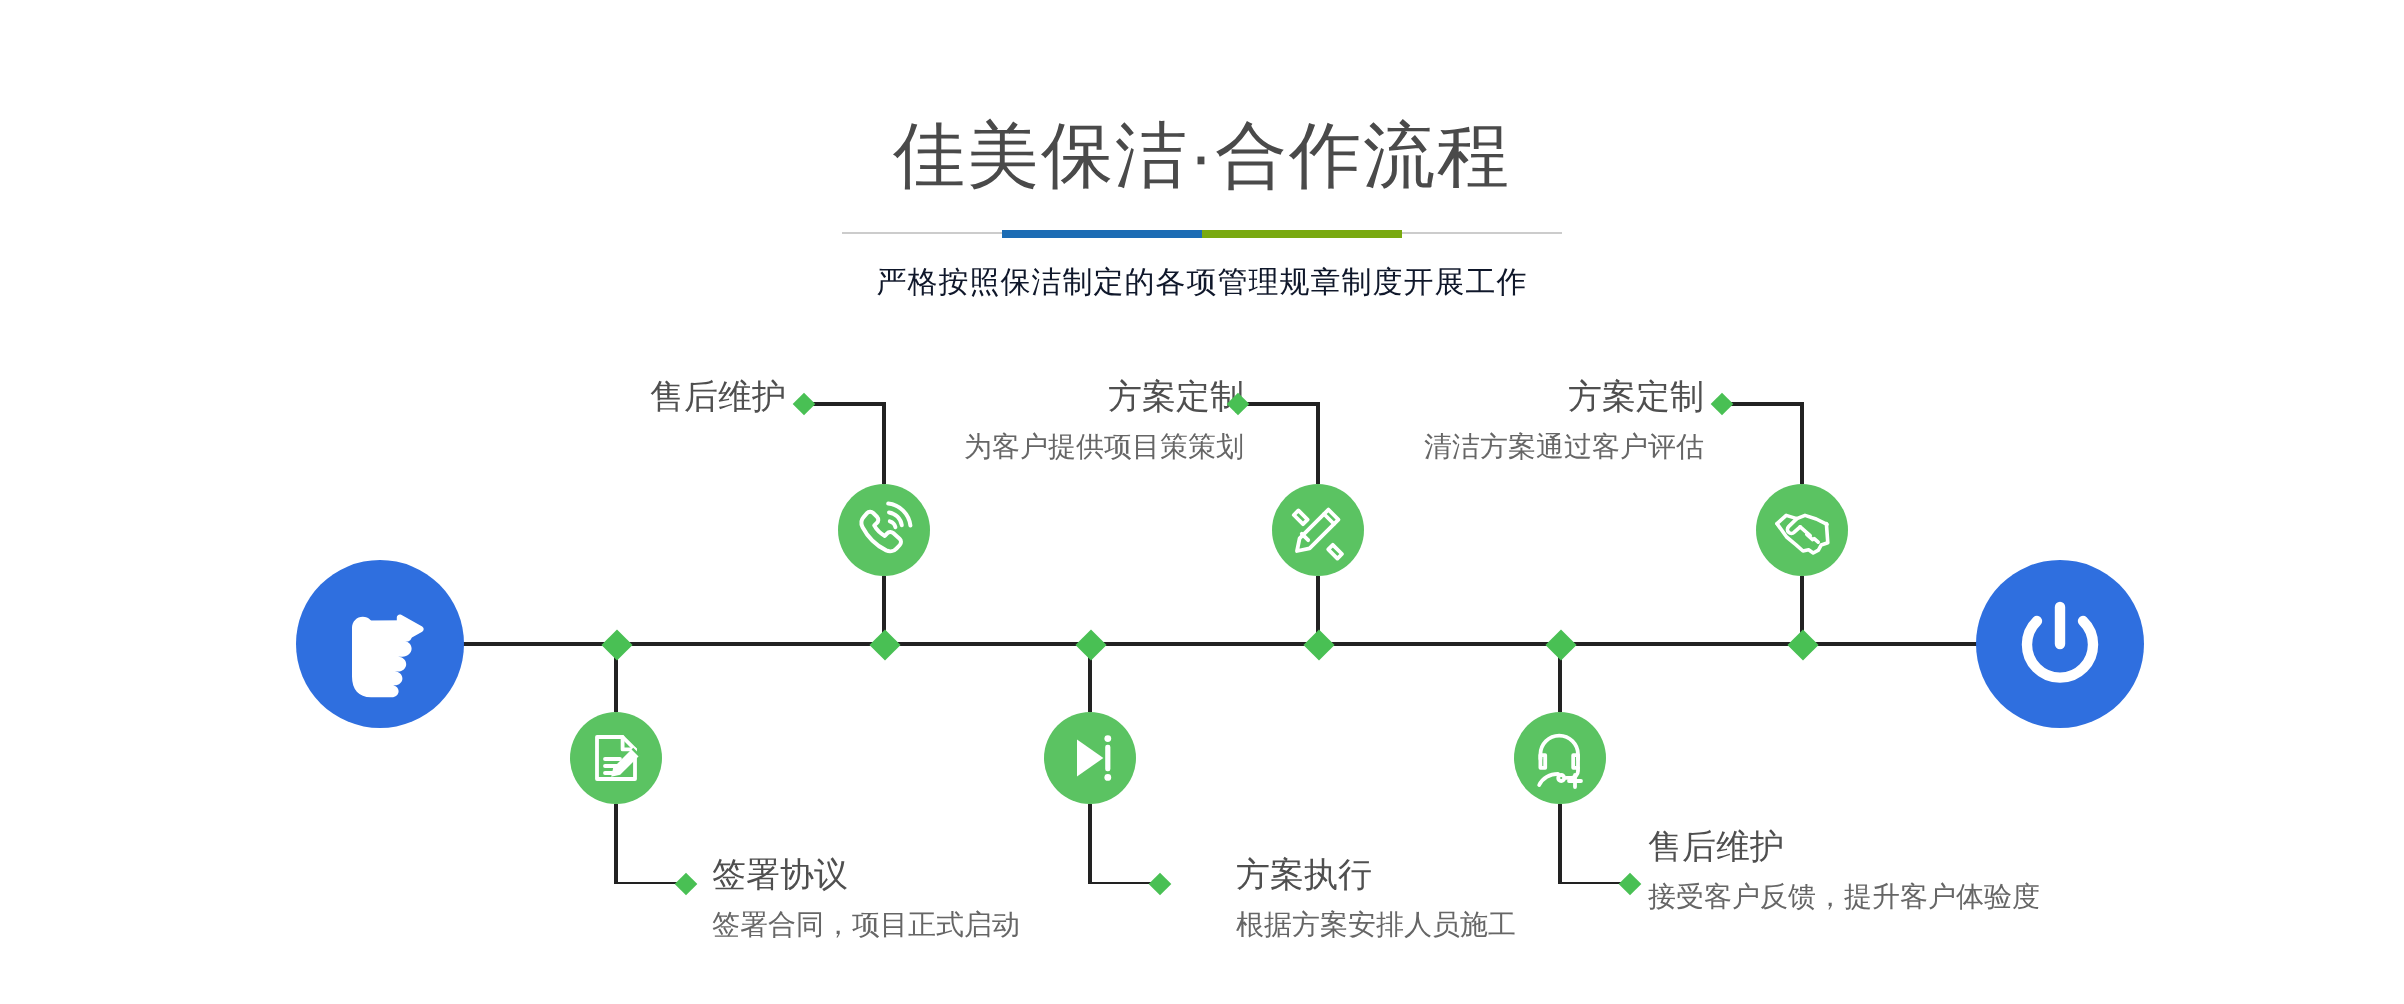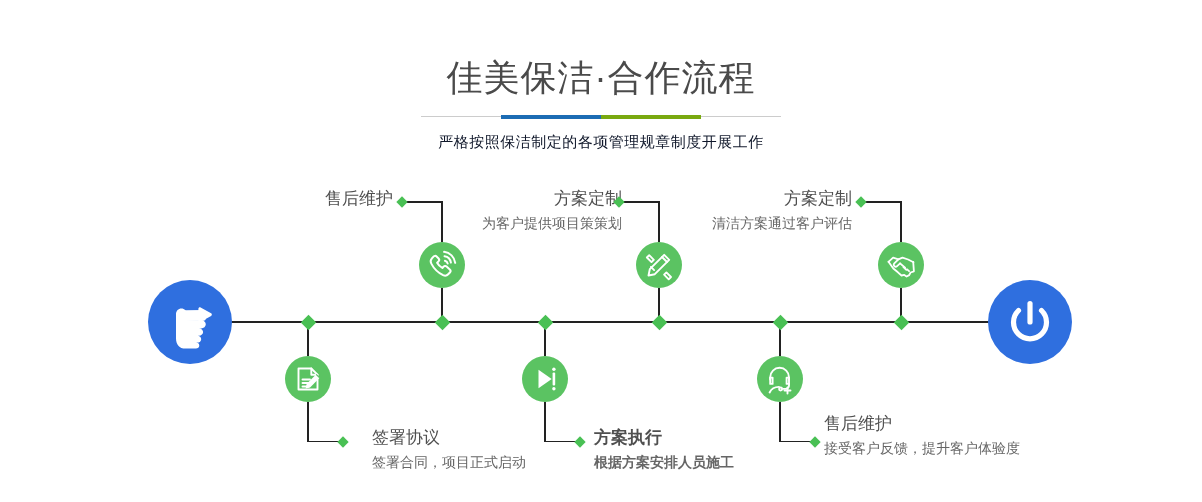--- a/index.html
+++ b/index.html
@@ -217,21 +217,21 @@
         </g>
         <g fill="#ffffff">
           <path d="M31.2 18.3l3.5 3.5-9.6 9.6-4.5 1 1-4.5z"></path>
         </g>
         <path d="M31.2 18.3l3.5 3.5" stroke="#5bc362" stroke-width="1.2" fill="none"></path>
       </svg>
     </div>
     <div class="leader-v" style="left:307.2px; top:402px; height:40px;"></div>
     <div class="leader-h" style="left:307.2px; top:440.5px; width:36px;"></div>
     <div class="tip" style="left:339px; top:437.5px;"></div>
-    <div class="label below" style="left:372px; top:427px;">
+    <div class="label below" style="left:356px; top:427px;">
       <span class="l-title">签署协议</span>
       <span class="l-desc">签署合同，项目正式启动</span>
     </div>
 
     <div class="diamond" style="left:436.5px; top:316.5px;"></div>
     <div class="stem" style="left:441.2px; top:288px; height:34px;"></div>
     <div class="node-circle" style="left:419px; top:242px;">
       <svg viewBox="0 0 46 46" aria-hidden="true">
         <g fill="none" stroke="#ffffff" stroke-width="2" stroke-linecap="round" stroke-linejoin="round">
           <path d="M17.6 14.5c-0.9-0.9-2.3-0.8-3.1 0.1l-1.6 1.8c-1.3 1.4-1.5 3.5-0.6 5.2 2.6 5 6.8 9.1 11.8 11.6 1.7 0.8 3.8 0.5 5.1-0.9l1.7-1.8c0.8-0.9 0.8-2.3-0.1-3.1l-3.2-2.9c-0.9-0.8-2.2-0.7-3 0.2l-1.2 1.3c-2.2-1.3-4.1-3.1-5.3-5.3l1.3-1.2c0.9-0.8 1-2.1 0.2-3z"></path>
@@ -256,21 +256,21 @@
           <path d="M16.5 13.8l13.2 9.2-13.2 9.2z"></path>
           <rect x="30.6" y="16.4" width="2.6" height="13.2" rx="1.1"></rect>
           <circle cx="31.9" cy="13.3" r="1.7"></circle>
           <circle cx="31.9" cy="32.7" r="1.7"></circle>
         </g>
       </svg>
     </div>
     <div class="leader-v" style="left:544.2px; top:402px; height:40px;"></div>
     <div class="leader-h" style="left:544.2px; top:440.5px; width:36px;"></div>
     <div class="tip" style="left:576px; top:437.5px;"></div>
-    <div class="label below" style="left:594px; top:427px;font-weight:bold;">
+    <div class="label below" style="left:618px; top:427px;">
       <span class="l-title">方案执行</span>
       <span class="l-desc">根据方案安排人员施工</span>
     </div>
 
     <div class="diamond" style="left:653.5px; top:316.5px;"></div>
     <div class="stem" style="left:658.2px; top:288px; height:34px;"></div>
     <div class="node-circle" style="left:636px; top:242px;">
       <svg viewBox="0 0 46 46" aria-hidden="true">
         <g fill="none" stroke="#ffffff" stroke-width="1.9" stroke-linejoin="round" stroke-linecap="round">
           <path d="M28.2 12.8l5 5-14.4 14.4-6.3 1.3 1.3-6.3z"></path>

